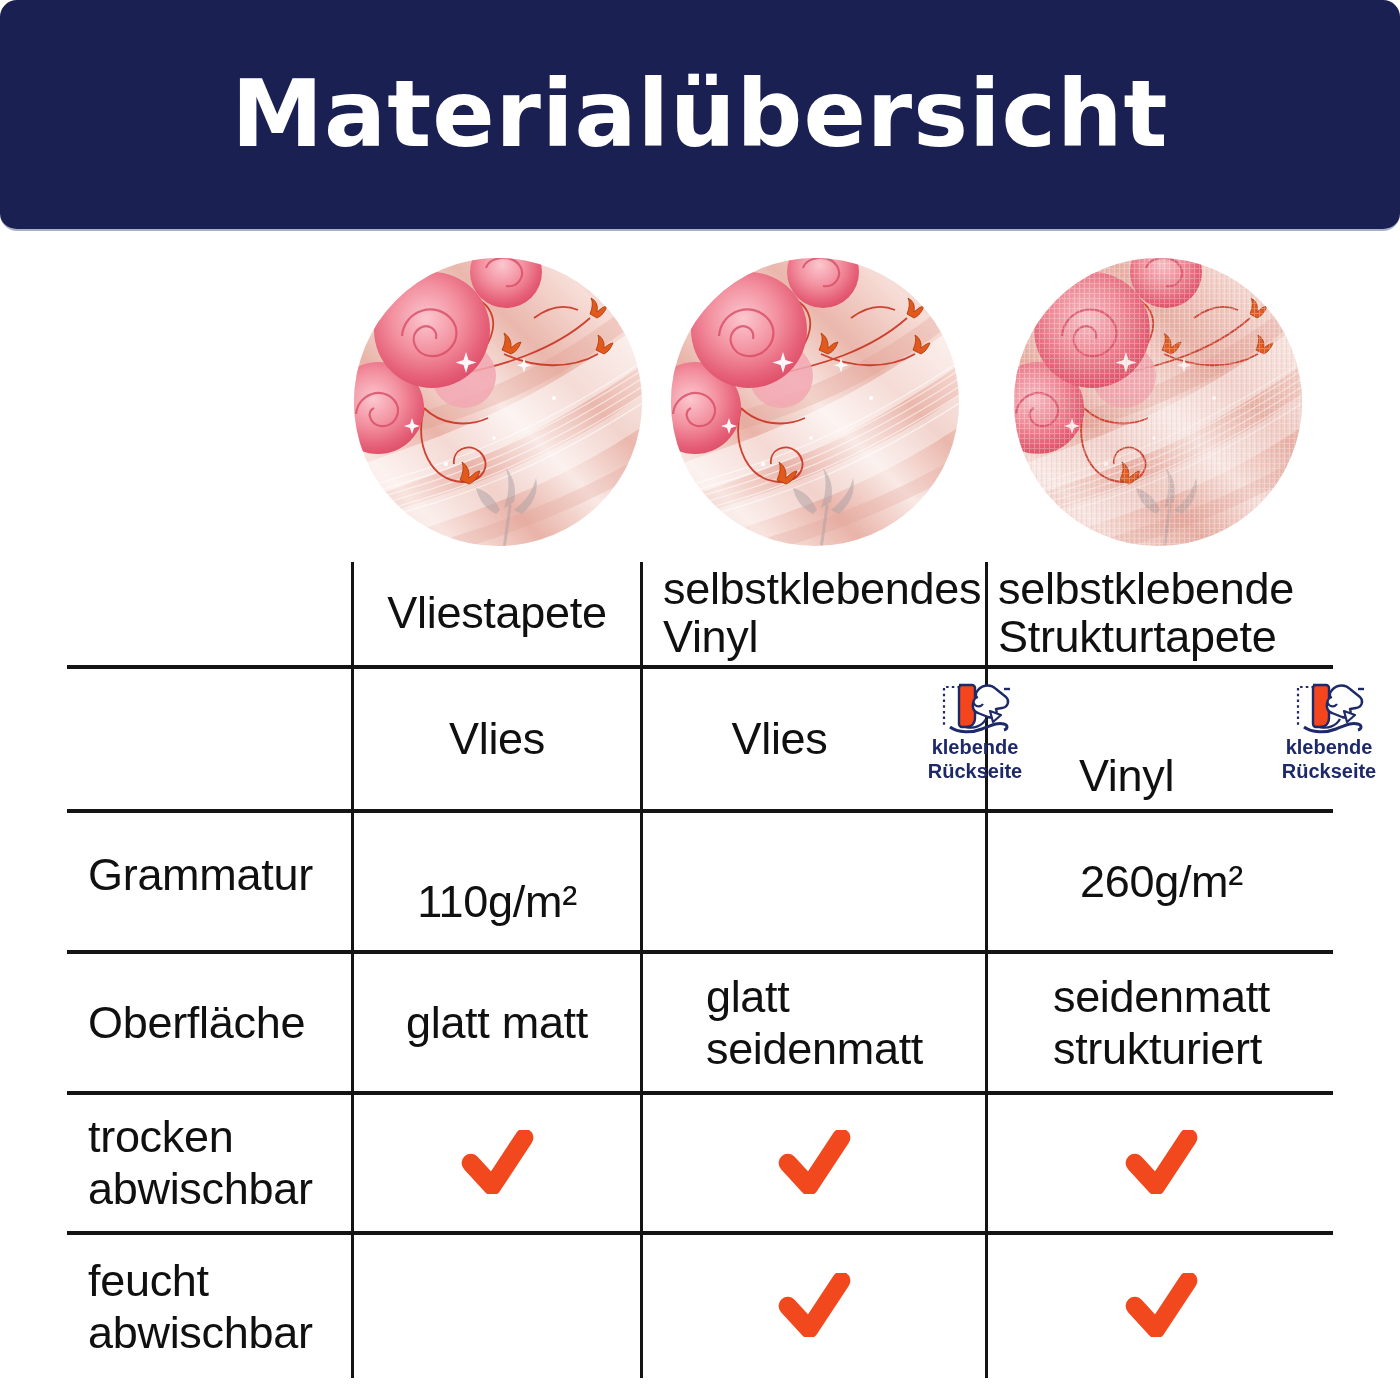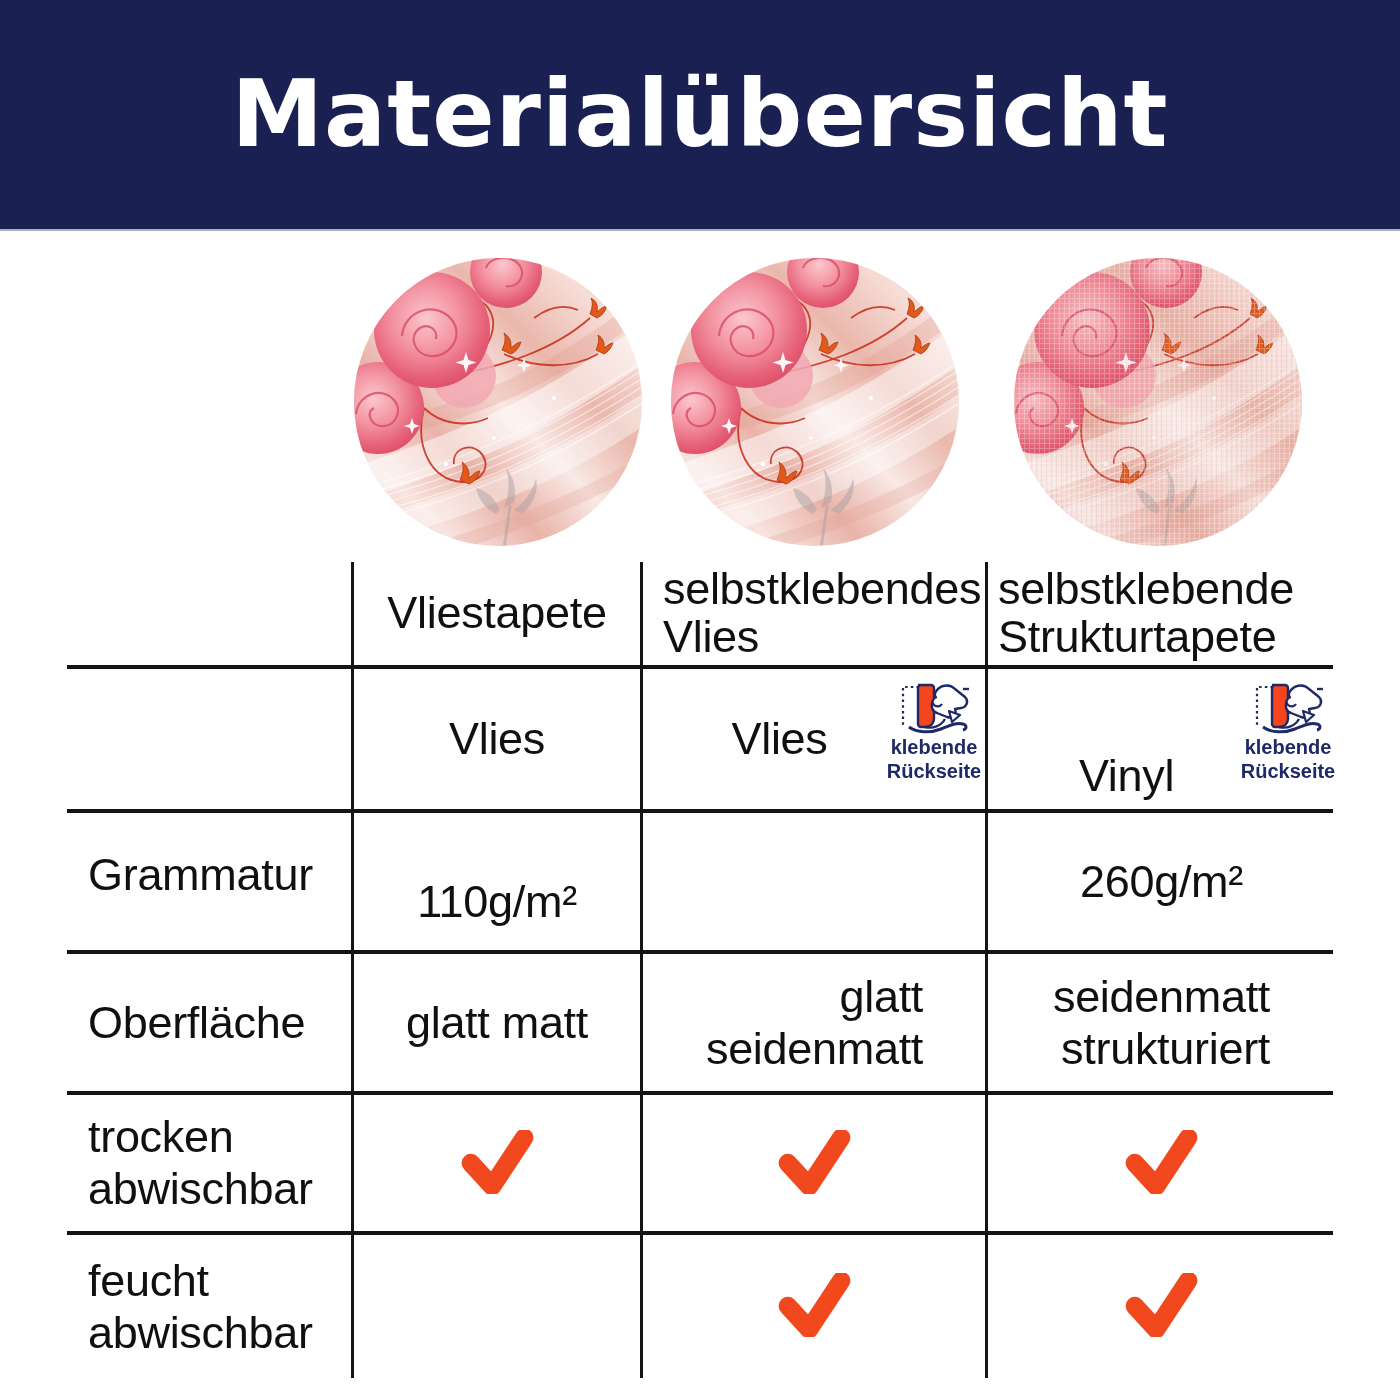--- a/index.html
+++ b/index.html
@@ -1,37 +1,37 @@
 <!DOCTYPE html>
 <html><head>
 <meta charset="utf-8">
 <style>
   html,body{margin:0;padding:0;background:#fff;}
   .stage{position:relative;width:1400px;height:1400px;background:#ffffff;overflow:hidden;
          font-family:"Liberation Sans",sans-serif;color:#101010;}
   
   .banner{position:absolute;left:0;top:0;width:1400px;height:229px;background:#1a2152;
-          border-bottom:2px solid #aab1c6;display:flex;align-items:center;justify-content:center;}
+          border-bottom:2px solid #aab1c6;display:flex;align-items:center;justify-content:center;border-radius:17px;}
   .banner h1{margin:0;font-family:"DejaVu Sans",sans-serif;font-weight:bold;
              font-size:92px;letter-spacing:1px;color:#ffffff;}
   
   .circle{position:absolute;top:258px;width:288px;height:288px;border-radius:50%;overflow:hidden;}
   .circle svg{display:block;width:288px;height:288px;}
   .c1{left:354px;} .c2{left:671px;} .c3{left:1014px;}
   
   .vline{position:absolute;top:562px;width:3px;height:816px;background:#141414;}
   .hline{position:absolute;left:67px;width:1266px;height:4px;background:#141414;}
   
   .cell{position:absolute;display:flex;flex-direction:column;align-items:center;justify-content:center;
         font-size:45px;line-height:52px;letter-spacing:-0.3px;color:#101010;
-        white-space:pre-line;text-align:right;box-sizing:border-box;}
+        white-space:pre-line;text-align:left;box-sizing:border-box;}
   .cell.left{align-items:flex-start;text-align:left;}
   .hdr{line-height:48px;}
   
-  .badge{position:absolute;width:104px;display:flex;flex-direction:column;align-items:center;}
+  .badge{position:absolute;width:104px;display:flex;flex-direction:column;align-items:center;margin-left:41px;}
   .badge .cap{font-size:20px;line-height:24px;font-weight:bold;color:#1e2a68;
               white-space:pre-line;text-align:center;letter-spacing:0;}
   
   .check{position:absolute;width:74px;height:64px;}
   .hiddefs{position:absolute;width:0;height:0;}
 </style>
 </head>
 <body>
 
 <div class="stage">
@@ -152,21 +152,21 @@
   <div class="vline" style="left:640px"></div>
   <div class="vline" style="left:985px"></div>
   <div class="hline" style="top:665px"></div>
   <div class="hline" style="top:809px"></div>
   <div class="hline" style="top:950px"></div>
   <div class="hline" style="top:1091px"></div>
   <div class="hline" style="top:1231px"></div>
 
   <div class="cell hdr" style="left:354px;top:562px;width:286px;height:102px">Vliestapete</div>
   <div class="cell hdr left" style="left:663px;top:562px;width:322px;height:102px">selbstklebendes
-Vlies</div>
+Vinyl</div>
   <div class="cell hdr left" style="left:998px;top:562px;width:335px;height:102px">selbstklebende
 Strukturtapete</div>
 
   <div class="cell left" style="left:88px;top:813px;width:255px;height:123px">Grammatur</div>
   <div class="cell left" style="left:88px;top:954px;width:255px;height:137px">Oberfläche</div>
   <div class="cell left" style="left:88px;top:1095px;width:255px;height:136px">trocken
 abwischbar</div>
   <div class="cell left" style="left:88px;top:1235px;width:255px;height:143px">feucht
 abwischbar</div>
 

